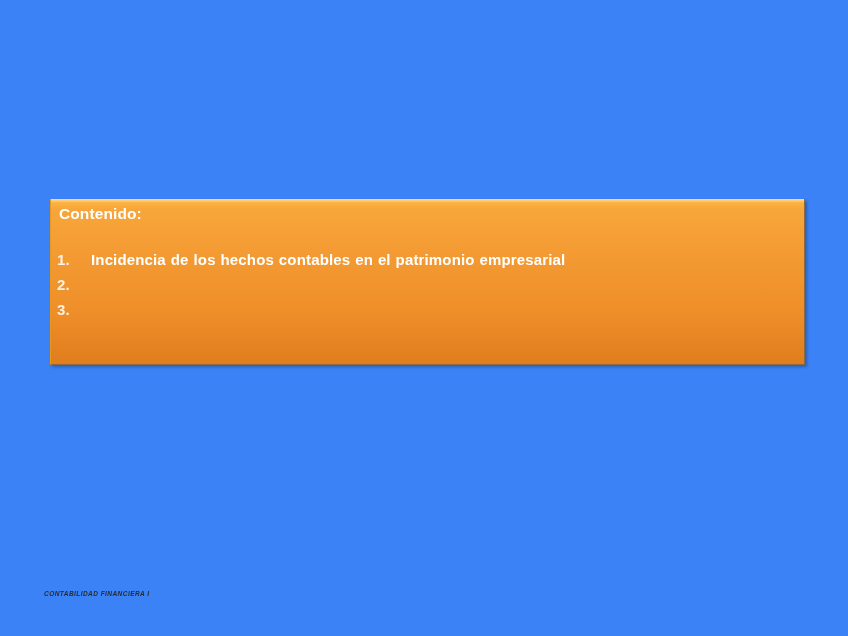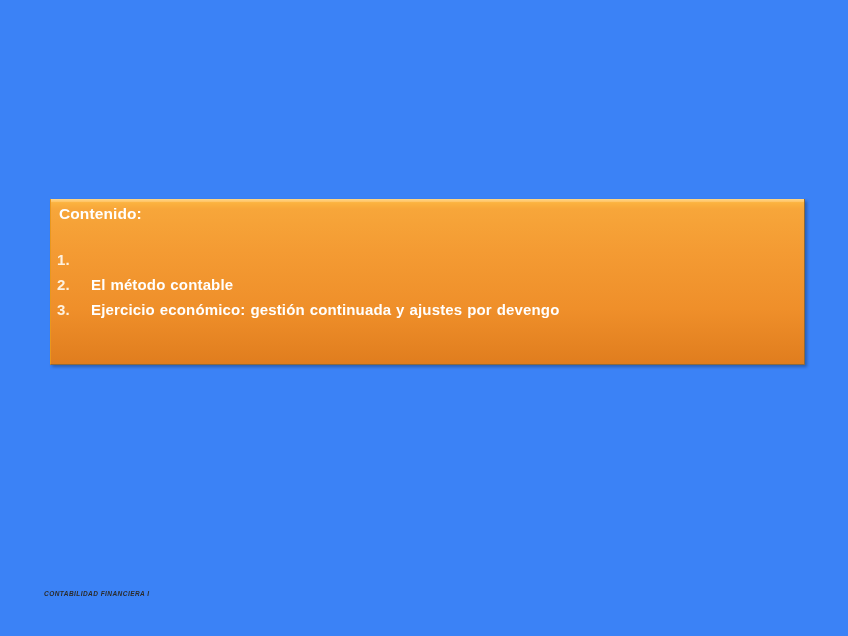--- a/index.html
+++ b/index.html
@@ -122,30 +122,29 @@
 <div id="slide">
 
   <div id="content-box">
 
     <div class="box-heading">Contenido:</div>
 
     <ul class="list">
 
       <li class="list-item">
         <span class="item-number">1.</span>
+        <span class="item-text">Incidencia de los hechos contables en el patrimonio empresarial</span>
       </li>
 
       <li class="list-item">
         <span class="item-number">2.</span>
-        <span class="item-text">El método contable</span>
       </li>
 
       <li class="list-item">
         <span class="item-number">3.</span>
-        <span class="item-text">Ejercicio económico: gestión continuada y ajustes por devengo</span>
       </li>
 
     </ul>
   </div>
 
   <div id="footer">CONTABILIDAD FINANCIERA I</div>
 
 </div>
 
 </body></html>

